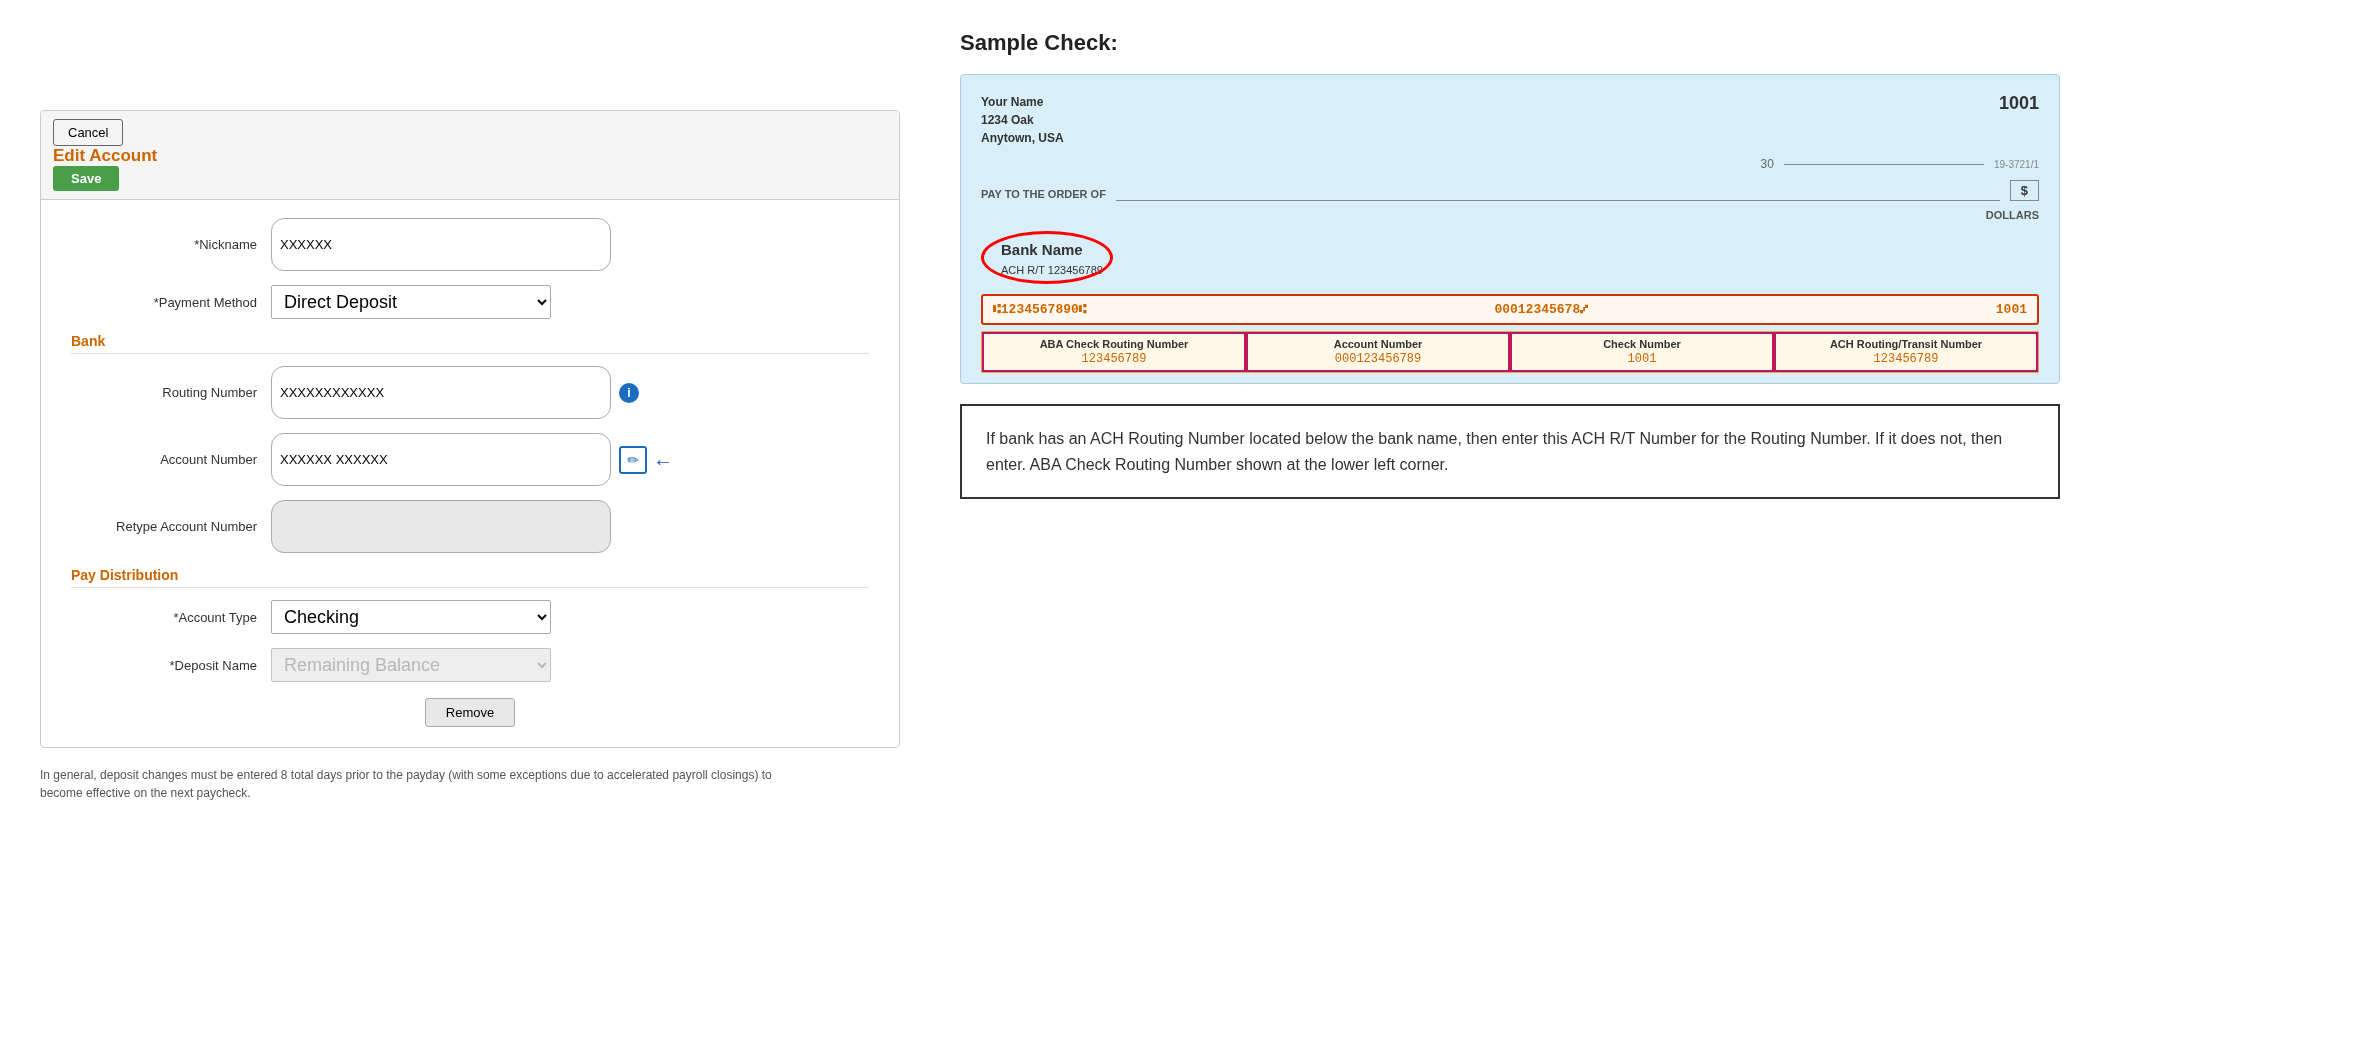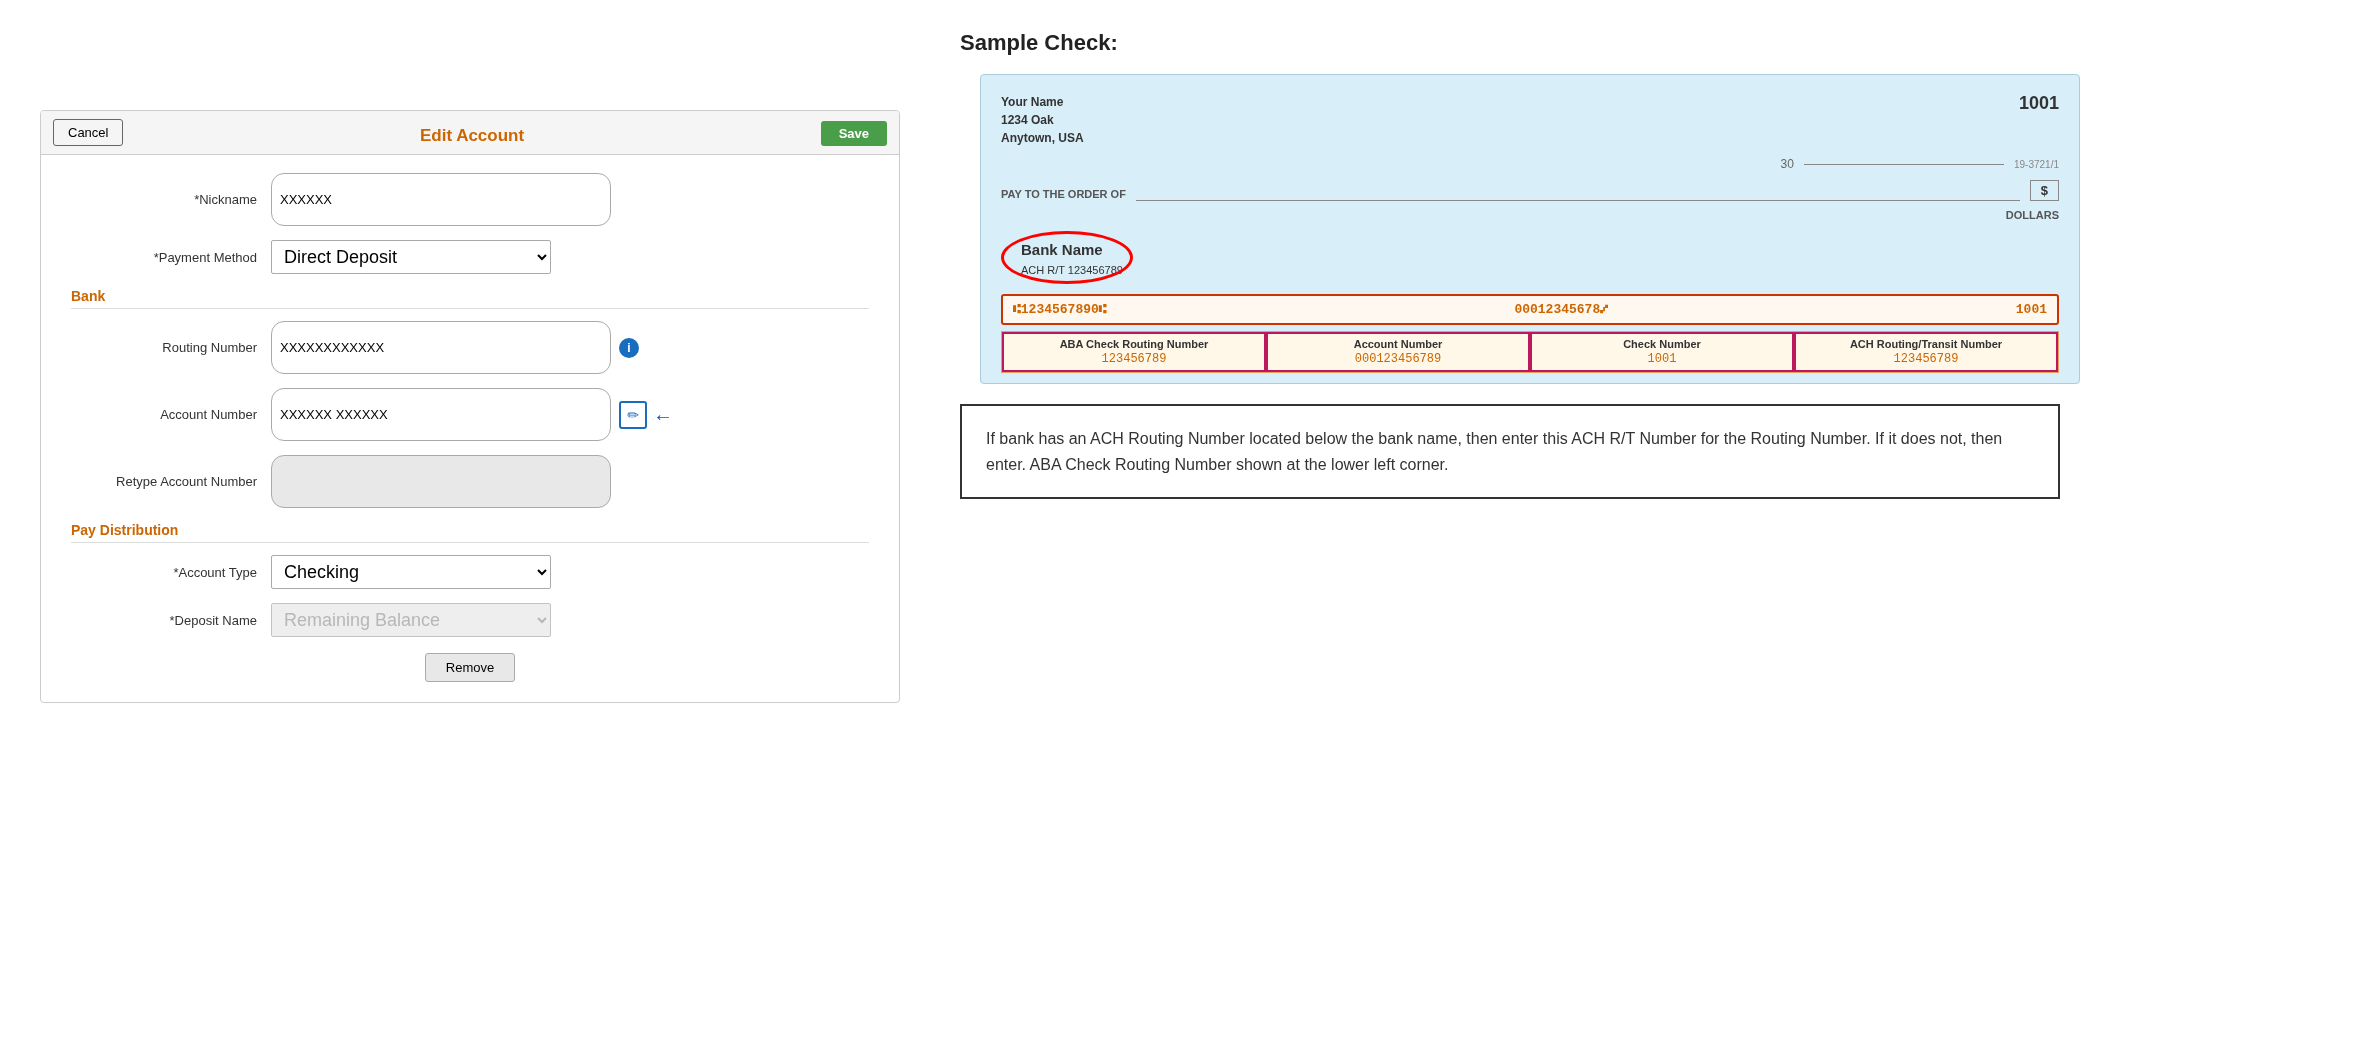--- a/index.html
+++ b/index.html
@@ -23,25 +23,26 @@
 
     .form-container {
       border: 1px solid #ccc;
       border-radius: 4px;
       overflow: hidden;
       margin-top: 80px;
     }
 
     .form-header {
       display: flex;
-      align-items: flex-end;
+      align-items: flex-start;
       justify-content: space-between;
       background: #f5f5f5;
       border-bottom: 1px solid #ccc;
       padding: 8px 12px;
+      flex-direction: column;
     }
 
     .btn-cancel {
       border: 1px solid #666;
       background: #f5f5f5;
       padding: 5px 14px;
       cursor: pointer;
       font-size: 13px;
       border-radius: 3px;
     }
@@ -188,21 +189,20 @@
 
     
     .check-wrapper {
       background: #d8eef8;
       border: 1px solid #aaccdd;
       border-radius: 4px;
       padding: 18px 20px 10px 20px;
       position: relative;
       width: 1100px;
       margin-bottom: 20px;
-      margin-left: 20px;
     }
 
     .check-top-row {
       display: flex;
       justify-content: space-between;
       align-items: flex-start;
       margin-bottom: 10px;
     }
 
     .check-name-block {
@@ -437,20 +437,21 @@
           <option>Remaining Balance</option>
           <option>Fixed Amount</option>
           <option>Percentage</option>
         </select>
       </div>
 
       <button class="btn-remove">Remove</button>
     </div>
   </div>
 
+  <p class="footer-note">In general, deposit changes must be entered 8 total days prior to the payday (with some exceptions due to accelerated payroll closings) to become effective on the next paycheck.</p>
 </div>
 
 <div class="right-panel">
   <h2 class="sample-check-title">Sample Check:</h2>
 
   <div class="check-wrapper">
 
     <div class="check-top-row">
       <div class="check-name-block">
         <span>Your Name</span><br>

